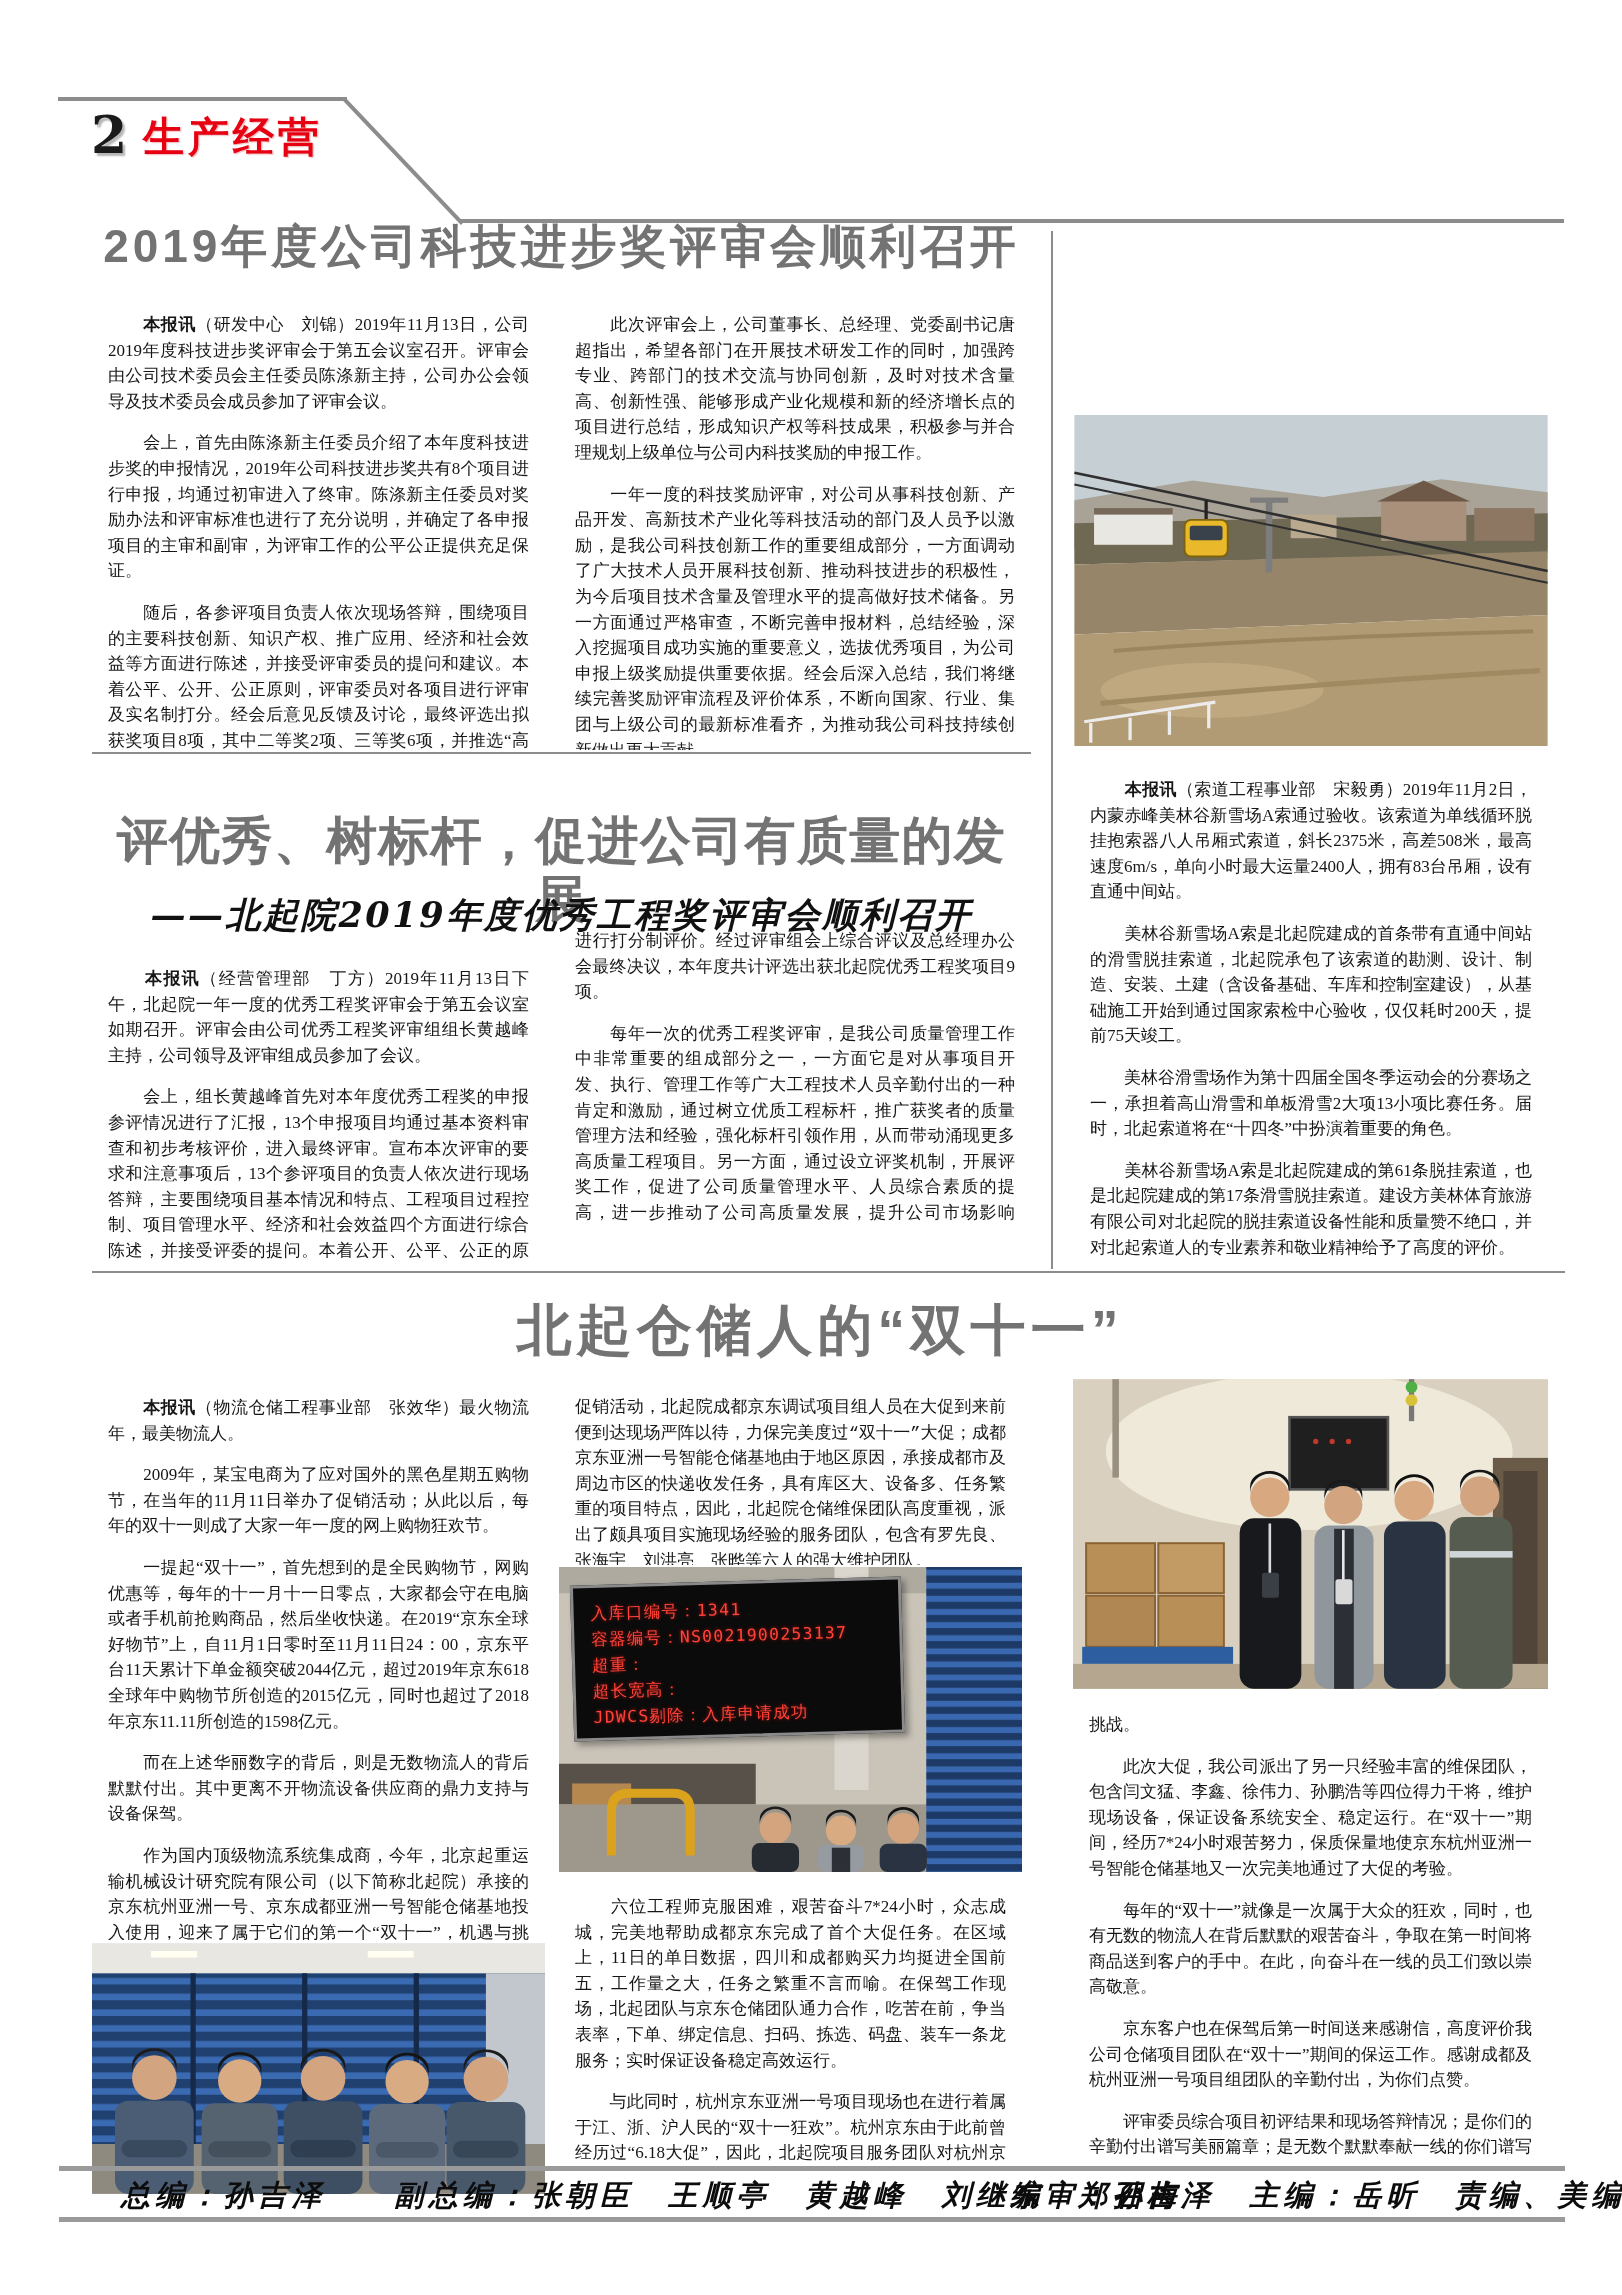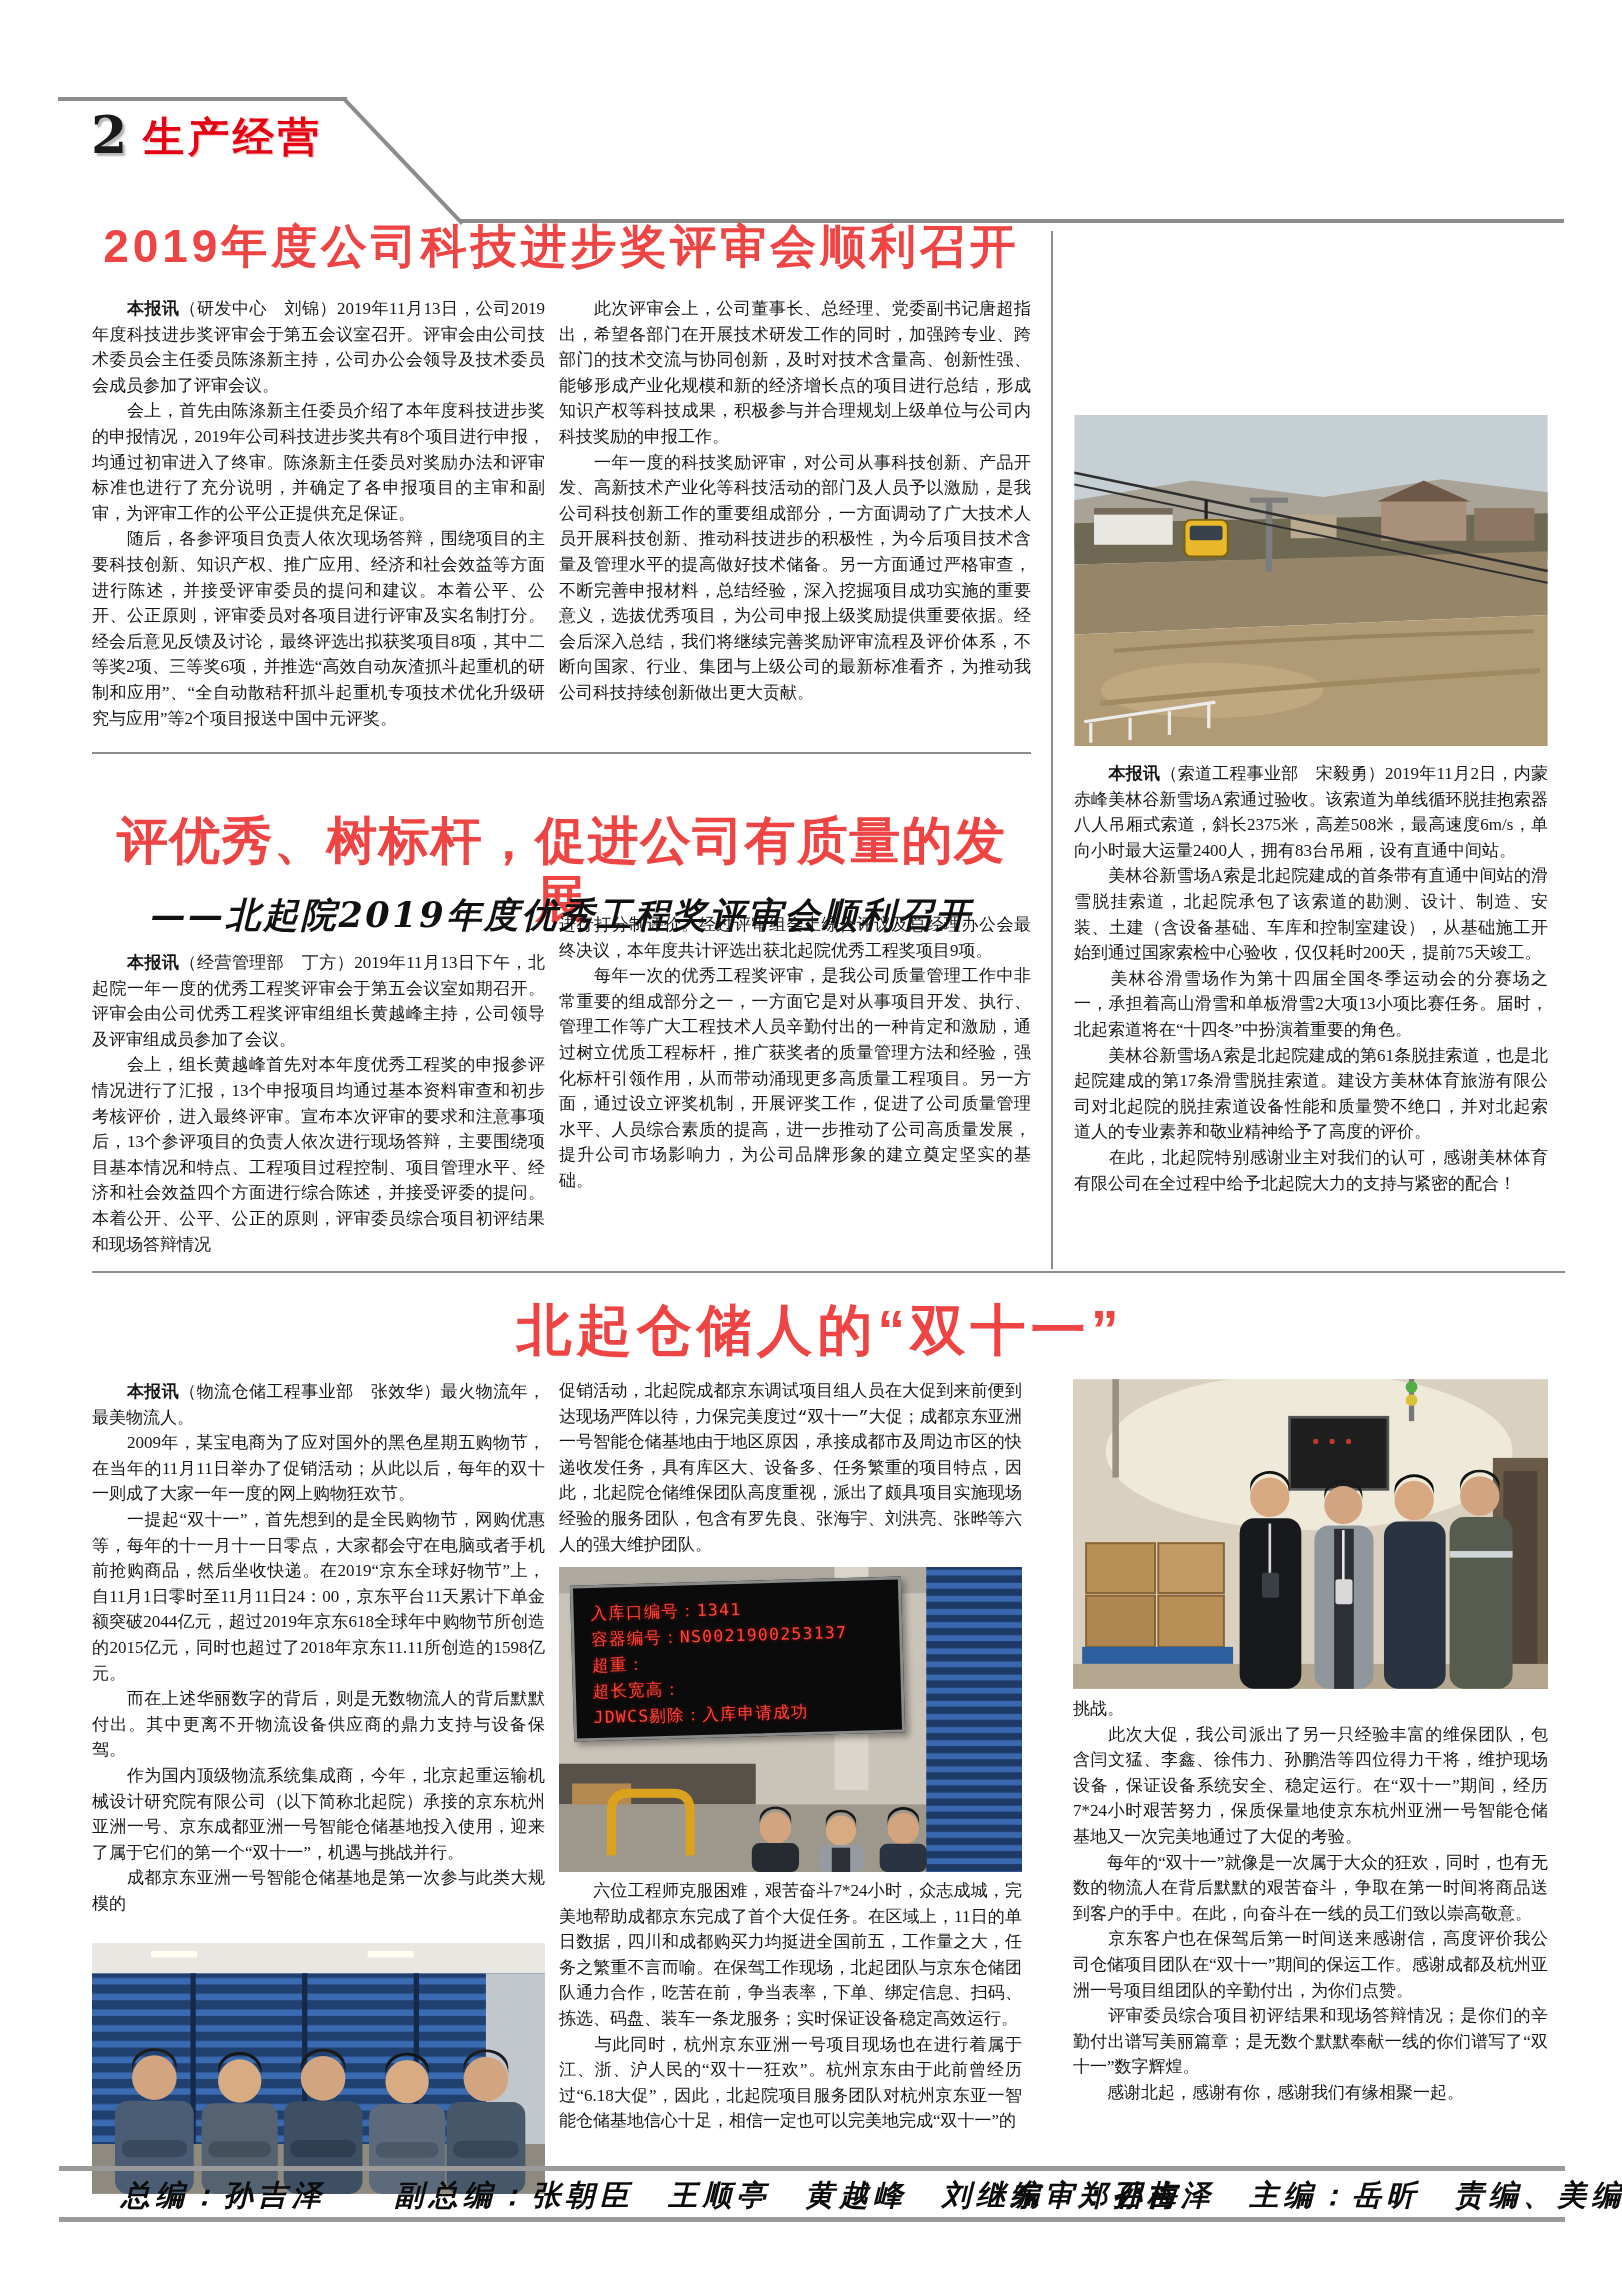--- a/index.html
+++ b/index.html
@@ -1,24 +1,24 @@
 <!DOCTYPE html>
 <html style="font-size:10.5px"><head>
 <meta charset="utf-8">
 <style>
   html,body{margin:0;padding:0;background:#e9e9e9;}
   #page{position:relative;width:1623px;height:2295px;background:#ffffff;overflow:hidden;
         font-family:"Liberation Serif","DejaVu Serif",serif;color:#111;}
   .abs{position:absolute;}
   .rule{background:#8c8c8c;}
-  .headline{font-family:"Liberation Sans","DejaVu Sans",sans-serif;font-weight:900;color:#ef4444;
+  .headline{font-family:"Liberation Sans","DejaVu Sans",sans-serif;font-weight:900;color:#737373;
             text-align:center;line-height:1.15;letter-spacing:3.9px;}
   .body-text{font-size:17px;line-height:25.6px;text-align:justify;text-justify:inter-ideograph;
              color:#161616;overflow:hidden;}
-  .body-text p{margin:0;}
+  .body-text p{margin:16px;}
   .script{font-family:"DejaVu Serif","Liberation Serif",serif;font-style:italic;font-weight:700;}
   #page-num{font-family:"DejaVu Serif",serif;font-weight:700;font-size:52px;
             text-shadow:2.6px 2.6px 2px #b5b5b5;color:#1a1a1a;}
   #section-title{font-family:"Liberation Sans","DejaVu Sans",sans-serif;font-weight:900;
                  font-size:41px;color:#e60012;letter-spacing:3.9px;text-shadow:1.3px 1.3px 1.3px #e9b9b9;}
   .photo{display:block;}
   .led-panel{background:#0b0b0b;border:3.3px solid #8a8a8a;box-shadow:3.9px 3.9px 6.6px rgba(0,0,0,.35);
              transform:rotate(-1.6deg);padding:13px 17px;box-sizing:border-box;}
   .led-panel p{margin:0;font-family:"DejaVu Sans Mono","Liberation Mono",monospace;
                font-size:16.4px;line-height:26px;color:#ff4438;letter-spacing:1.3px;white-space:nowrap;

